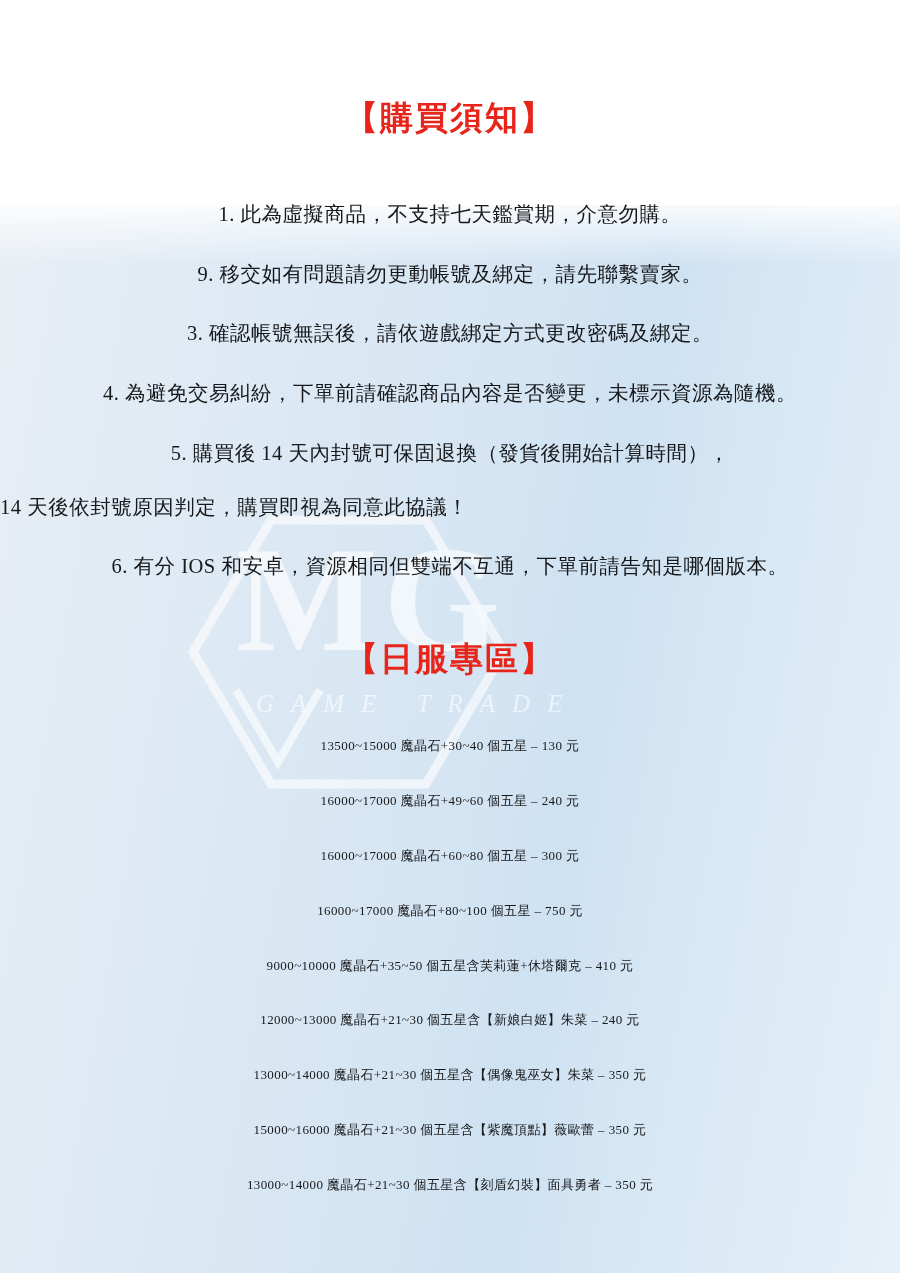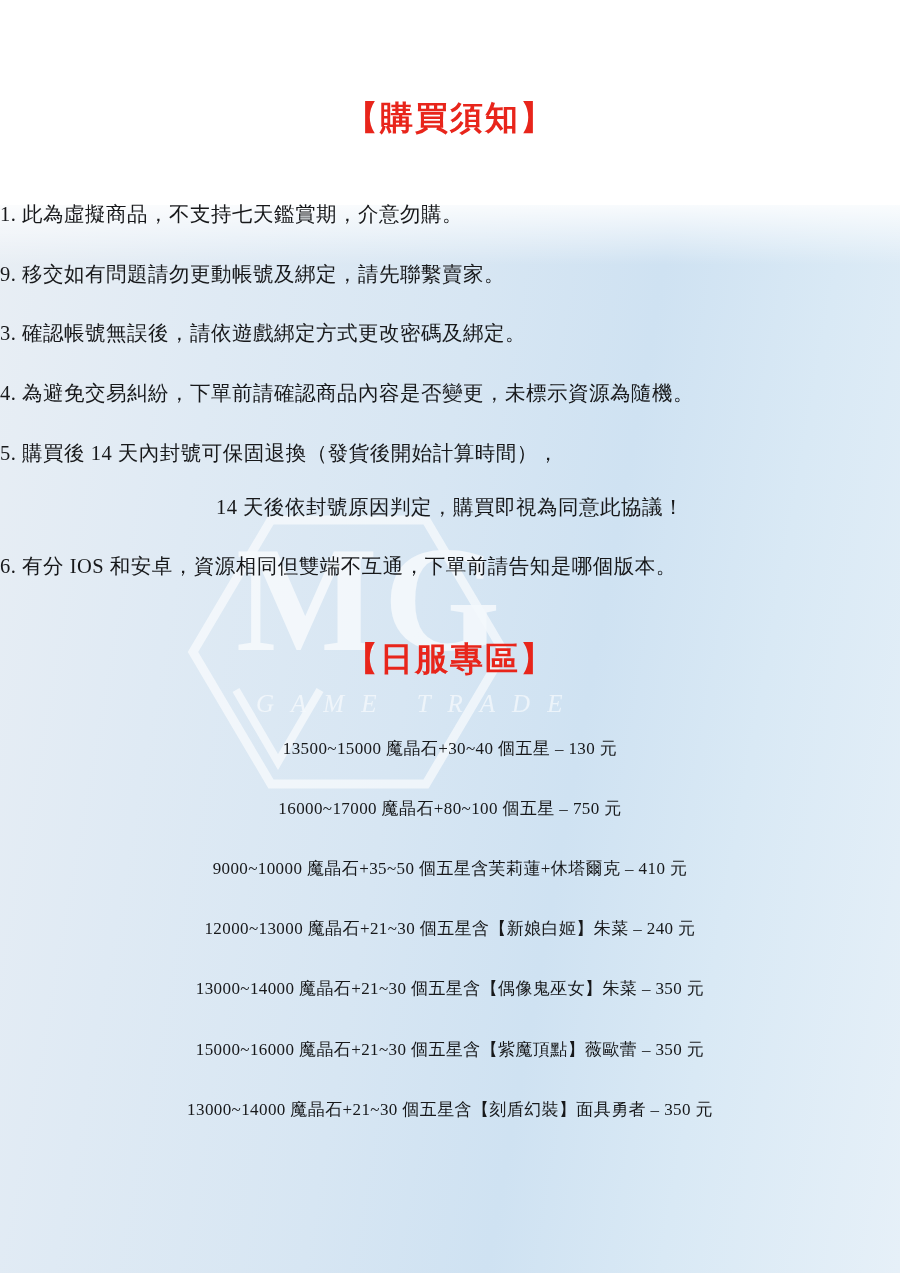--- a/index.html
+++ b/index.html
@@ -100,40 +100,40 @@
     margin: 0;
     padding: 0;
     list-style: none;
   }
   .notice-item {
     font-size: 20.5px;
     color: #17181a;
     letter-spacing: 0.5px;
     line-height: 1.35;
     margin-top: 32px;
-    text-align: left;
+    text-align: center;
   }
   #notice-item-0 { margin-top: 60px; }
   .notice-subline {
     font-size: 20.5px;
     color: #17181a;
     letter-spacing: 0.5px;
     margin-top: 26px;
-    text-align: center;
+    text-align: left;
   }
   #jp-heading {
     margin-top: 56px;
   }
   .price-list {
     margin: 0;
     padding: 0;
     list-style: none;
   }
   .price-item {
-    font-size: 17px;
+    font-size: 13px;
     color: #17181a;
     letter-spacing: 0.4px;
     line-height: 1.3;
     margin-top: 38px;
     text-align: center;
   }
   #price-item-0 { margin-top: 56px; }
 </style>
 </head>
 <body>
@@ -163,20 +163,22 @@
       <li class="notice-item">4. 為避免交易糾紛，下單前請確認商品內容是否變更，未標示資源為隨機。</li>
       <li class="notice-item">5. 購買後 14 天內封號可保固退換（發貨後開始計算時間），</li>
       <li class="notice-subline">14 天後依封號原因判定，購買即視為同意此協議！</li>
       <li class="notice-item">6. 有分 IOS 和安卓，資源相同但雙端不互通，下單前請告知是哪個版本。</li>
     </ul>
 
     <div class="heading" id="jp-heading">【日服專區】</div>
 
     <ul class="price-list">
       <li class="price-item" id="price-item-0">13500~15000 魔晶石+30~40 個五星 – 130 元</li>
+      <li class="price-item">16000~17000 魔晶石+49~60 個五星 – 240 元</li>
+      <li class="price-item">16000~17000 魔晶石+60~80 個五星 – 300 元</li>
       <li class="price-item">16000~17000 魔晶石+80~100 個五星 – 750 元</li>
       <li class="price-item">9000~10000 魔晶石+35~50 個五星含芙莉蓮+休塔爾克 – 410 元</li>
       <li class="price-item">12000~13000 魔晶石+21~30 個五星含【新娘白姬】朱菜 – 240 元</li>
       <li class="price-item">13000~14000 魔晶石+21~30 個五星含【偶像鬼巫女】朱菜 – 350 元</li>
       <li class="price-item">15000~16000 魔晶石+21~30 個五星含【紫魔頂點】薇歐蕾 – 350 元</li>
       <li class="price-item">13000~14000 魔晶石+21~30 個五星含【刻盾幻裝】面具勇者 – 350 元</li>
 
     </ul>
 
   </div>

